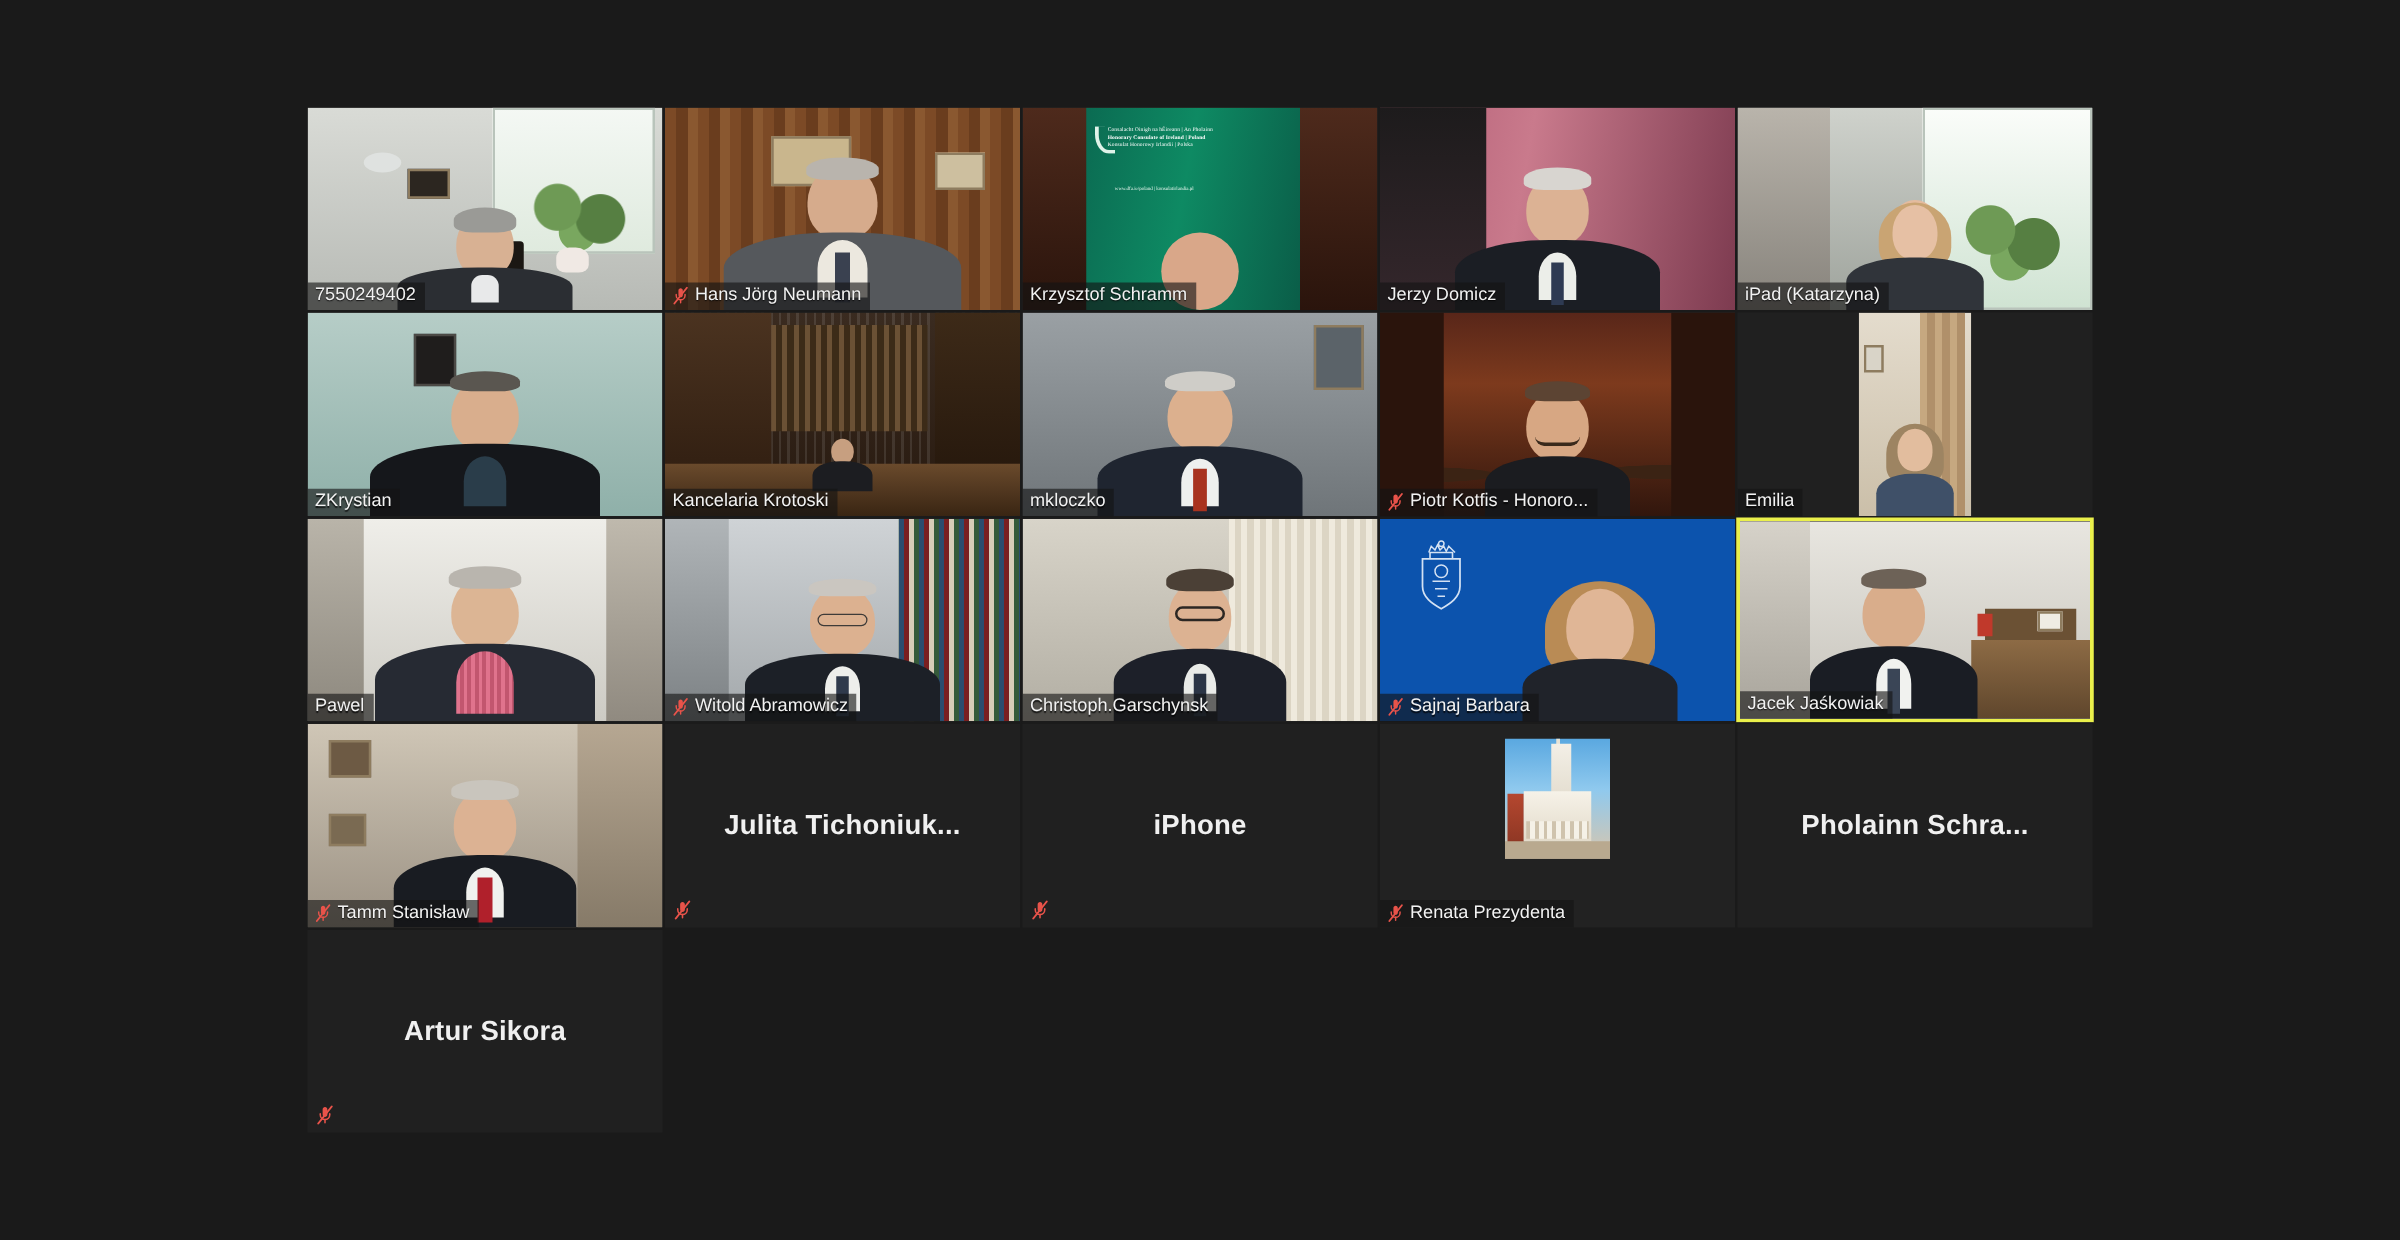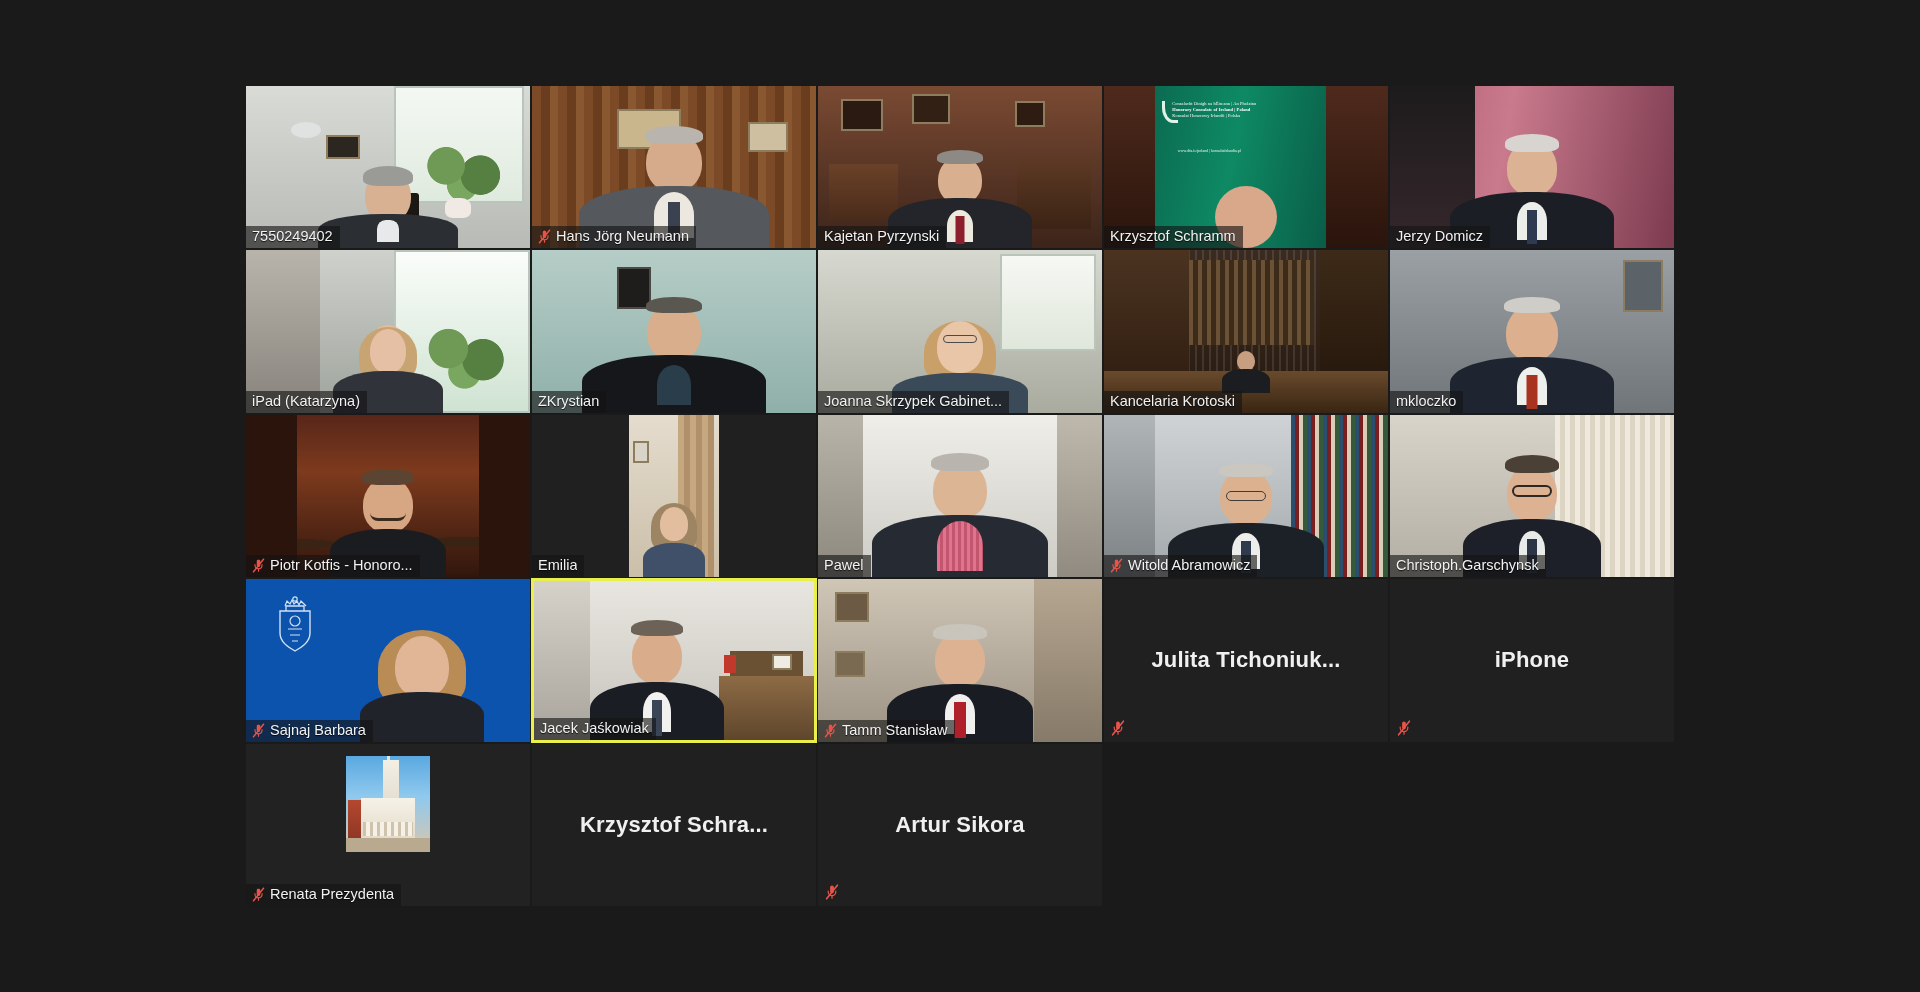--- a/index.html
+++ b/index.html
@@ -257,40 +257,20 @@
               <path d="M3.2 7.1v.7c0 2.1 1.7 3.8 3.8 3.8s3.8-1.7 3.8-3.8v-.7" stroke="#e8534a" stroke-width="1.25" fill="none" stroke-linecap="round"></path>
               <line x1="7" y1="11.6" x2="7" y2="14.2" stroke="#e8534a" stroke-width="1.25" stroke-linecap="round"></line>
               <line x1="1.6" y1="14.8" x2="12.4" y2="1.2" stroke="#e8534a" stroke-width="1.6" stroke-linecap="round"></line>
             </svg>
           </span>
           <span class="nm">Hans Jörg Neumann</span>
         </div>
       </div>
       <div class="tile">
         <div class="vid">
-          <div class="plain-wall" style="background:linear-gradient(#7a4a33,#3c241a)"></div>
-          <div class="frame" style="left:8%;top:8%;width:42px;height:32px;background:#2a1a12"></div>
-          <div class="frame" style="left:33%;top:5%;width:38px;height:30px;background:#332014"></div>
-          <div class="frame" style="right:20%;top:9%;width:30px;height:26px;background:#2e1c12"></div>
-          <div style="position:absolute;left:4%;bottom:18%;width:24%;height:34%;background:linear-gradient(#6b4128,#4a2c1a)"></div>
-          <div style="position:absolute;right:4%;bottom:12%;width:26%;height:44%;background:linear-gradient(#5e3a24,#3b2315)"></div>
-          <div class="person" style="width:150px;height:84px;">
-            <div class="head" style="width:44px;height:48px;bottom:44px;background:#d9b08f"></div>
-            <div class="hair" style="width:46px;height:14px;bottom:84px;background:#8d8984"></div>
-            <div class="torso" style="width:144px;height:50px;bottom:0;background:#23252a"></div>
-            <div class="shirt" style="width:26px;height:32px;bottom:6px;background:#eceade;border-radius:50% 50% 0 0"></div>
-            <div class="tie" style="width:9px;height:28px;bottom:4px;background:#8d1f2c"></div>
-          </div>
-        </div>
-        <div class="label">
-          <span class="nm">Kajetan Pyrzynski</span>
-        </div>
-      </div>
-      <div class="tile">
-        <div class="vid">
           <div class="plain-wall" style="background:linear-gradient(#4e2a1c,#2a140c)"></div>
           <div class="banner-green"></div>
           <div class="harp"></div>
           <div class="banner-txt">
             <div>Consalacht Oinigh na hÉireann | An Pholainn</div>
             <div><b>Honorary Consulate of Ireland | Poland</b></div>
             <div>Konsulat Honorowy Irlandii | Polska</div>
           </div>
           <div class="banner-url">www.dfa.ie/poland    |    konsulatirlandia.pl</div>
           <div class="person" style="width:130px;height:46px;">
@@ -340,35 +320,20 @@
           <div class="frame" style="left:30%;top:10%;width:34px;height:42px;background:#1f1d1c;box-shadow:inset 0 0 0 2px #4b4945"></div>
           <div class="person" style="width:190px;height:104px;">
             <div class="head" style="width:54px;height:58px;bottom:52px;background:#d9ae8d"></div>
             <div class="hair" style="width:56px;height:16px;bottom:100px;background:#5a5650"></div>
             <div class="torso" style="width:184px;height:58px;bottom:0;background:#15171b"></div>
             <div class="shirt" style="width:34px;height:40px;bottom:8px;background:#2a3d4a;border-radius:50% 50% 0 0"></div>
           </div>
         </div>
         <div class="label">
           <span class="nm">ZKrystian</span>
-        </div>
-      </div>
-      <div class="tile">
-        <div class="vid">
-          <div class="plain-wall" style="background:linear-gradient(#d7d8cf,#a9ab9f)"></div>
-          <div class="window" style="right:2%;top:2%;width:34%;height:60%;background:linear-gradient(#f7f9f4,#dfe6da)"></div>
-          <div class="person" style="width:140px;height:86px;">
-            <div class="hair" style="width:72px;height:62px;bottom:30px;background:#c9a06a;border-radius:50% 50% 30% 30%"></div>
-            <div class="head" style="width:46px;height:52px;bottom:40px;background:#e8c6a7;z-index:2"></div>
-            <div style="position:absolute;left:50%;transform:translateX(-50%);bottom:70px;width:34px;height:8px;border:1.5px solid #4a4a4a;border-radius:4px;z-index:3"></div>
-            <div class="torso" style="width:136px;height:40px;bottom:0;background:#3b4a58;z-index:3"></div>
-          </div>
-        </div>
-        <div class="label">
-          <span class="nm">Joanna Skrzypek Gabinet...</span>
         </div>
       </div>
       <div class="tile">
         <div class="vid">
           <div class="bookshelf"></div>
           <div style="position:absolute;left:0;top:0;width:30%;height:100%;background:linear-gradient(#4b3320,#2b1a0e)"></div>
           <div style="position:absolute;right:0;top:0;width:24%;height:100%;background:linear-gradient(#3d2a18,#21140a)"></div>
           <div style="position:absolute;left:30%;top:6%;width:44%;height:52%;background:repeating-linear-gradient(90deg,#6b5135 0 4px,#3c2b18 4px 9px)"></div>
           <div style="position:absolute;left:0;bottom:0;width:100%;height:26%;background:linear-gradient(#6a4a2c,#392513)"></div>
           <div class="person" style="width:54px;height:44px;bottom:20px;">
@@ -612,21 +577,21 @@
               <path d="M7 1.6c-1.05 0-1.9.85-1.9 1.9v4.1c0 1.05.85 1.9 1.9 1.9s1.9-.85 1.9-1.9V3.5c0-1.05-.85-1.9-1.9-1.9z" fill="#e8534a"></path>
               <path d="M3.2 7.1v.7c0 2.1 1.7 3.8 3.8 3.8s3.8-1.7 3.8-3.8v-.7" stroke="#e8534a" stroke-width="1.25" fill="none" stroke-linecap="round"></path>
               <line x1="7" y1="11.6" x2="7" y2="14.2" stroke="#e8534a" stroke-width="1.25" stroke-linecap="round"></line>
               <line x1="1.6" y1="14.8" x2="12.4" y2="1.2" stroke="#e8534a" stroke-width="1.6" stroke-linecap="round"></line>
             </svg>
           </span>
           <span class="nm">Renata Prezydenta</span>
         </div>
       </div>
       <div class="tile noVideo">
-        <div class="bigname">Krzysztof  Schra...</div>
+        <div class="bigname">Pholainn  Schra...</div>
       </div>
       <div class="tile noVideo">
         <div class="bigname">Artur Sikora</div>
         <span class="micOnly">
           <svg viewBox="0 0 14 16">
             <path d="M7 1.6c-1.05 0-1.9.85-1.9 1.9v4.1c0 1.05.85 1.9 1.9 1.9s1.9-.85 1.9-1.9V3.5c0-1.05-.85-1.9-1.9-1.9z" fill="#e8534a"></path>
             <path d="M3.2 7.1v.7c0 2.1 1.7 3.8 3.8 3.8s3.8-1.7 3.8-3.8v-.7" stroke="#e8534a" stroke-width="1.25" fill="none" stroke-linecap="round"></path>
             <line x1="7" y1="11.6" x2="7" y2="14.2" stroke="#e8534a" stroke-width="1.25" stroke-linecap="round"></line>
             <line x1="1.6" y1="14.8" x2="12.4" y2="1.2" stroke="#e8534a" stroke-width="1.6" stroke-linecap="round"></line>
           </svg>

